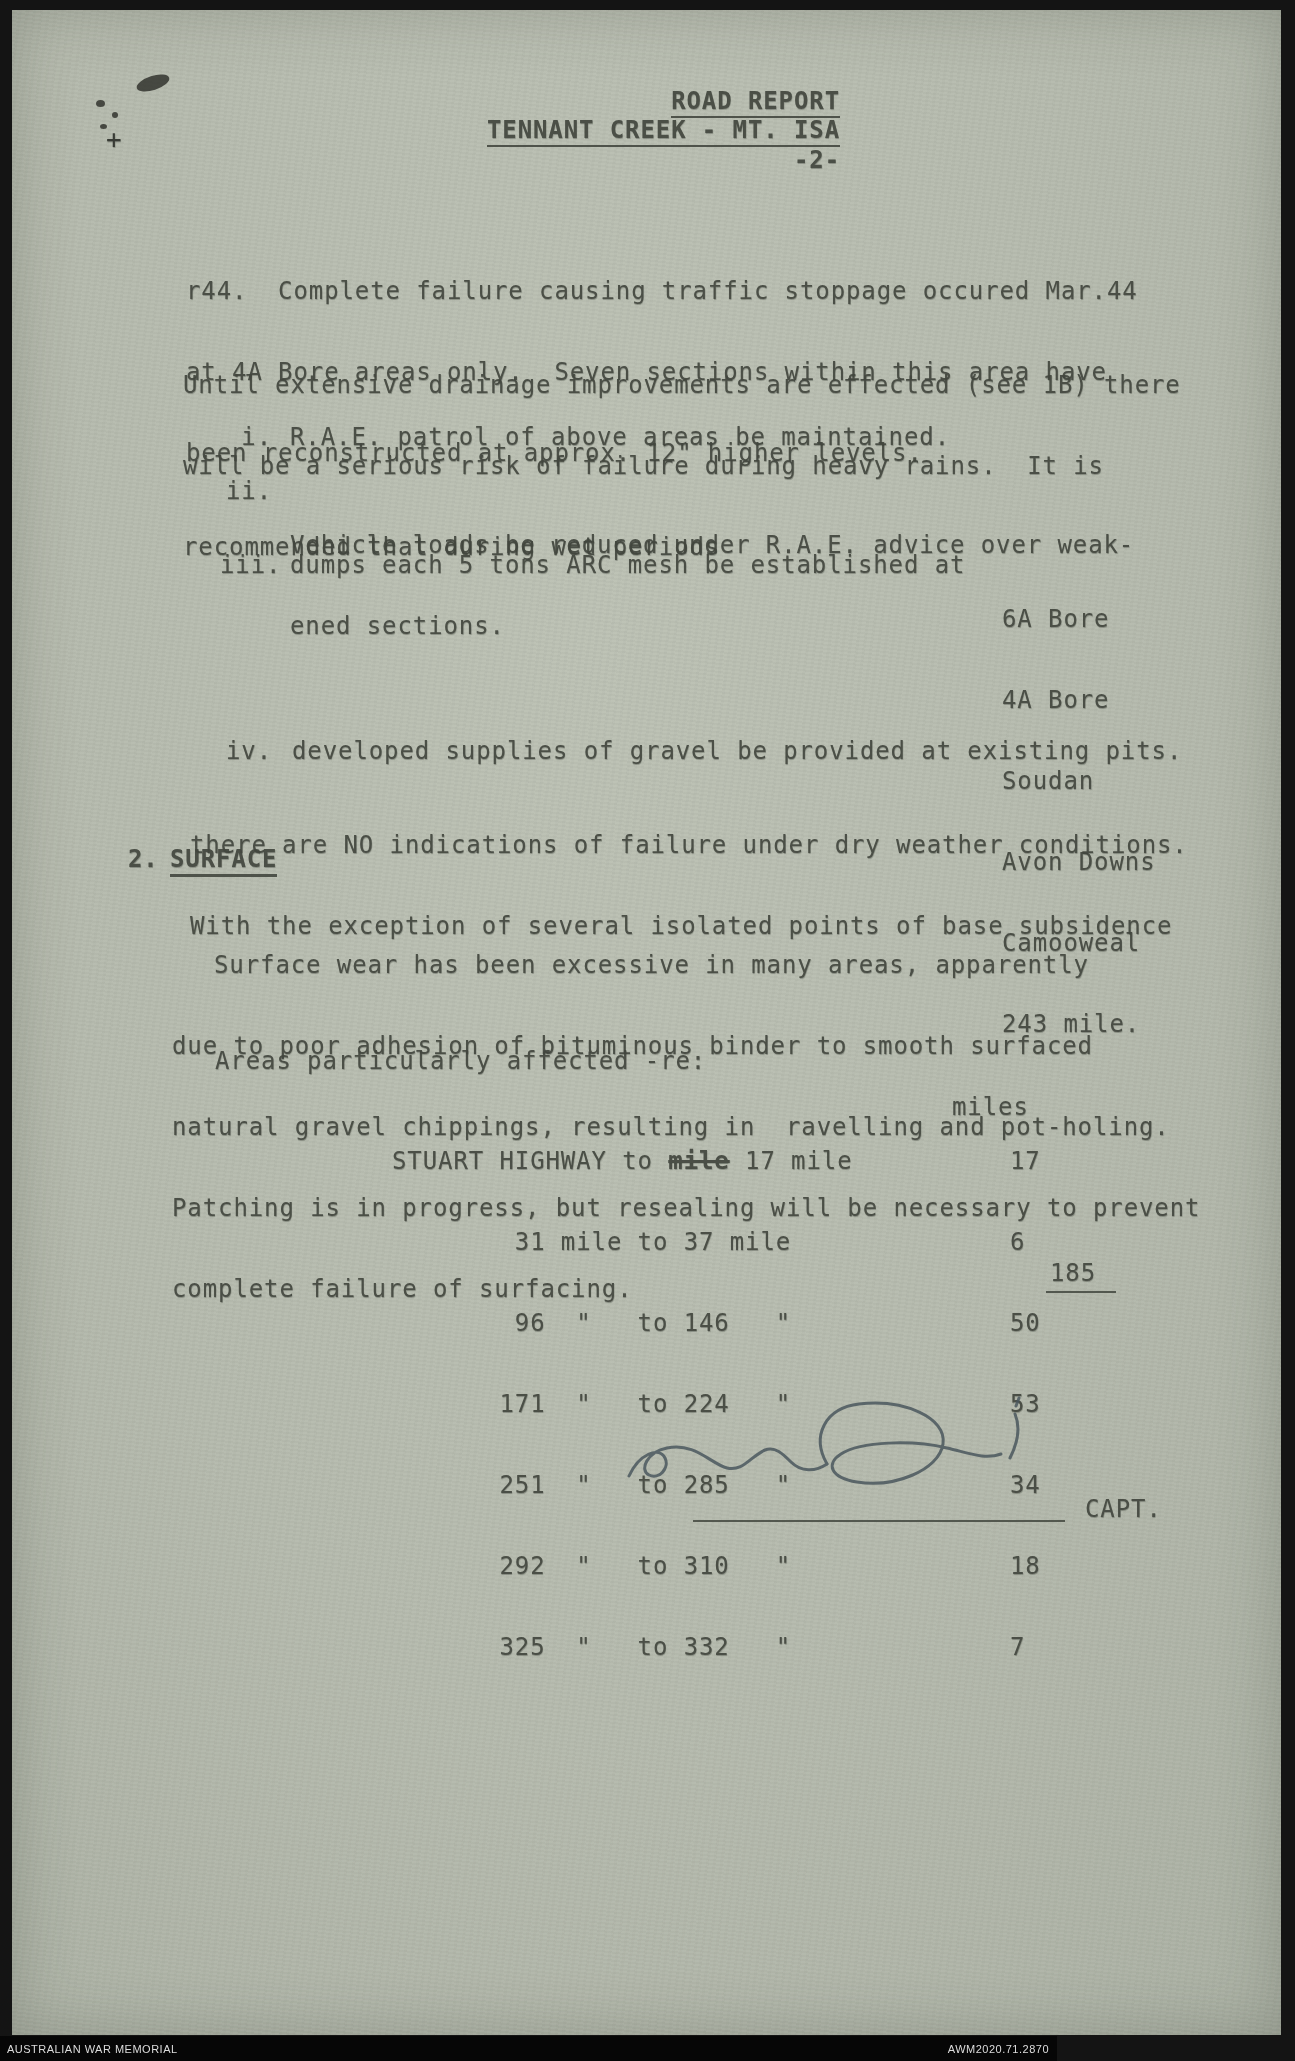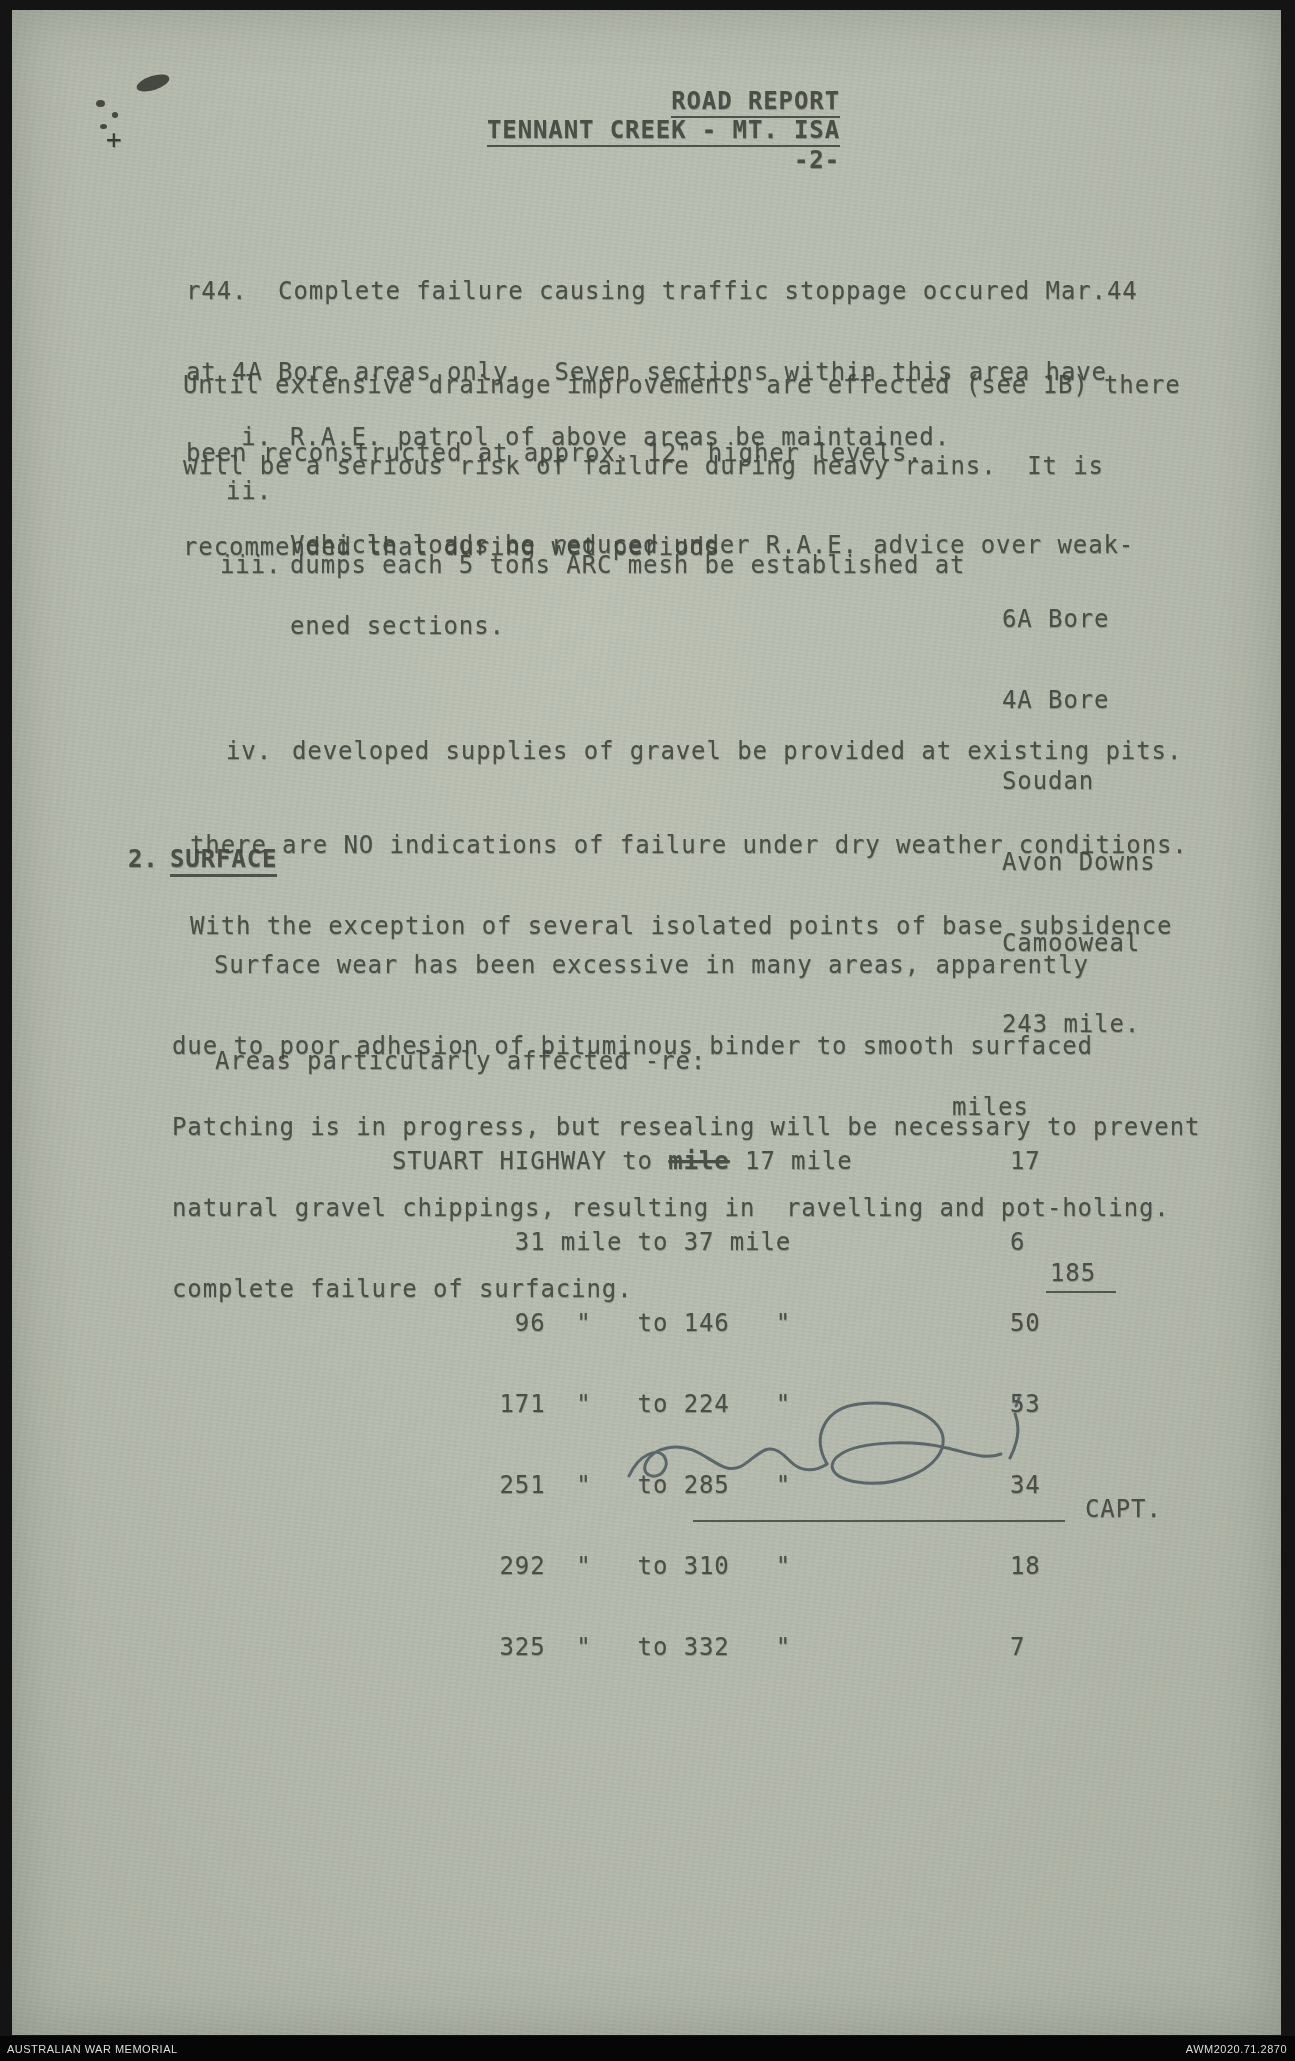--- a/index.html
+++ b/index.html
@@ -26,21 +26,21 @@
   }
   .hdr{font-weight:bold;text-align:right;width:500px;left:340px;}
   .u{border-bottom:2.5px solid #464a42;padding-bottom:1px;}
   .lbl{width:52px;text-align:right;}
   .struck{text-decoration:line-through;text-decoration-thickness:3px;font-weight:bold;}
   .valcol{width:80px;text-align:right;}
   .valcol div{text-align:left;}
   .rule{position:absolute;border-top:2.5px solid #42463e;opacity:.85;}
   .stain{position:absolute;background:rgba(38,40,34,.78);border-radius:50%;}
   .footerbar{
-    position:absolute;left:0;top:2036px;width:1295px;height:25px;background:#060606;
+    position:absolute;left:0;top:2036px;width:1057px;height:25px;background:#060606;
     font-family:"Liberation Sans", sans-serif;font-size:11px;color:#dddddd;
     letter-spacing:.5px;
   }
   .footerbar .fl{position:absolute;left:7px;top:7px;}
   .footerbar .fr{position:absolute;right:8px;top:7px;}
   svg{display:block;}
 </style>
 </head>
 <body>
 
@@ -95,22 +95,22 @@
   <div>there are NO indications of failure under dry weather conditions.</div>
   <div>With the exception of several isolated points of base subsidence</div>
 </div>
 
 <div class="type" style="left:128px;top:846px;font-weight:bold;">2.</div>
 <div class="type" style="left:170px;top:846px;font-weight:bold;"><span class="u" style="border-bottom-width:3px;">SURFACE</span></div>
 
 <div class="type" style="left:172px;top:898px;">
   <div style="padding-left:42px;">Surface wear has been excessive in many areas, apparently</div>
   <div>due to poor adhesion of bituminous binder to smooth surfaced</div>
+  <div>natural gravel chippings, resulting in  ravelling and pot-holing.</div>
   <div>Patching is in progress, but resealing will be necessary to prevent</div>
-  <div>natural gravel chippings, resulting in  ravelling and pot-holing.</div>
   <div>complete failure of surfacing.</div>
 </div>
 
 <div class="type" style="left:203px;top:1048px;margin-left:12px;">Areas particularly affected -re:</div>
 
 <div class="type" style="left:392px;top:1094px;">
   <div><span>STUART HIGHWAY to </span><span class="struck">mile</span><span> 17 mile</span></div>
   <div>        31 mile to 37 mile</div>
   <div>        96  "   to 146   "</div>
   <div>       171  "   to 224   "</div>

